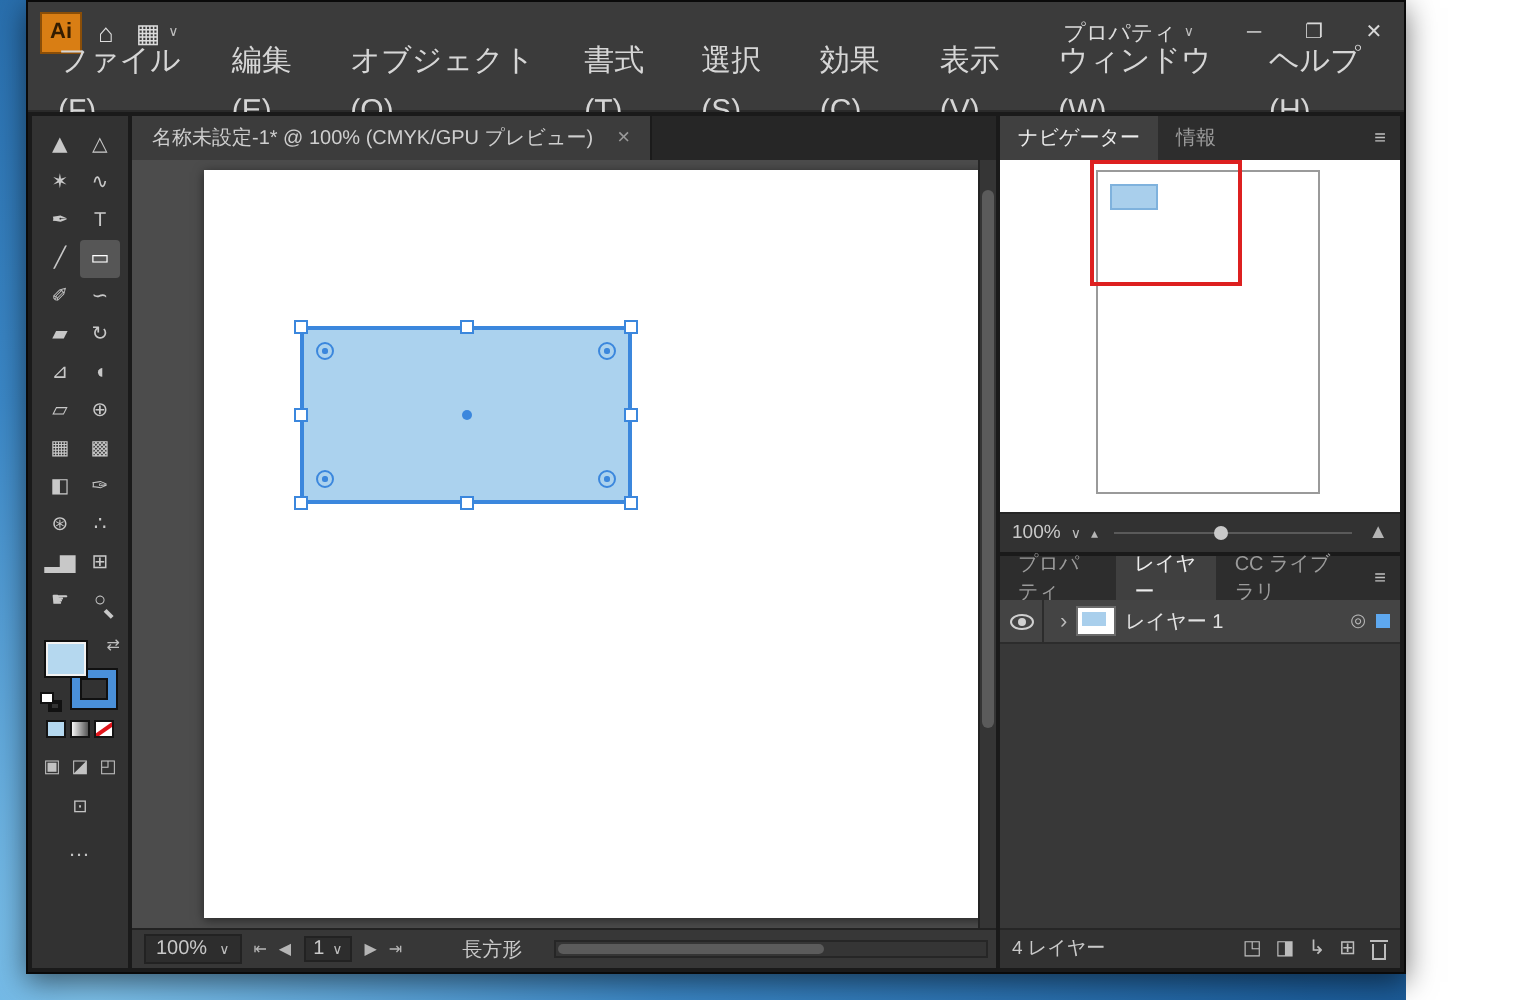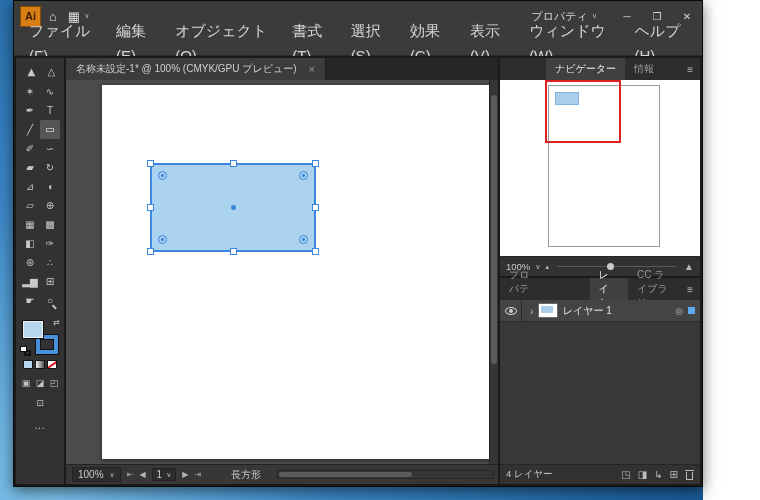--- a/index.html
+++ b/index.html
@@ -107,21 +107,21 @@
   .hscroll { flex:1; height:9px; background:#353535; border:1px solid #262626; position:relative; margin-left:10px; }
   .hthumb { position:absolute; top:1px; bottom:1px; left:1px; width:62%; background:#5b5b5b; border-radius:4px; }
 
   
   .panels { width:200px; display:flex; flex-direction:column; gap:2px; flex:0 0 auto; }
   .panel { background:#323232; display:flex; flex-direction:column; }
   .panel-nav { height:218px; flex:0 0 auto; }
   .panel-layers { flex:1; }
   .phead { height:22px; background:#2d2d2d; display:flex; align-items:stretch; flex:0 0 auto; }
   .ptab { display:flex; align-items:center; padding:0 9px; font-size:10px; color:#9b9b9b; }
-  .ptab.active { background:#404040; color:#ececec;margin-left:46px; }
+  .ptab.active { background:#404040; color:#ececec; }
   .pmenu { margin-left:auto; display:flex; align-items:center; padding:0 7px; color:#bdbdbd; font-size:10px; }
   .navbody { flex:1; background:#fff; position:relative; overflow:hidden; }
   .nav-artboard { position:absolute; left:48px; top:5px; width:112px; height:162px;
     background:#fff; border:1px solid #9a9a9a; }
   .nav-rect { position:absolute; left:55px; top:12px; width:24px; height:13px;
     background:#a9cfec; border:1px solid #7fb2dd; }
   .nav-view { position:absolute; left:45px; top:0; width:76px; height:63px; border:2px solid #dd2020; }
   .pfoot { height:20px; background:#323232; border-top:1px solid #262626; display:flex;
     align-items:center; padding:0 6px; gap:5px; font-size:9.5px; color:#c9c9c9; flex:0 0 auto; }
   .zslider { flex:1; height:1px; background:#5a5a5a; position:relative; margin:0 3px; }

